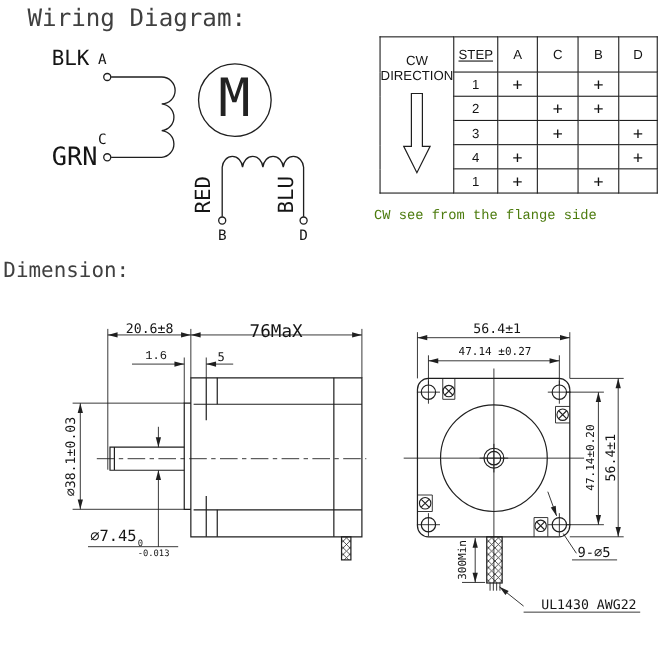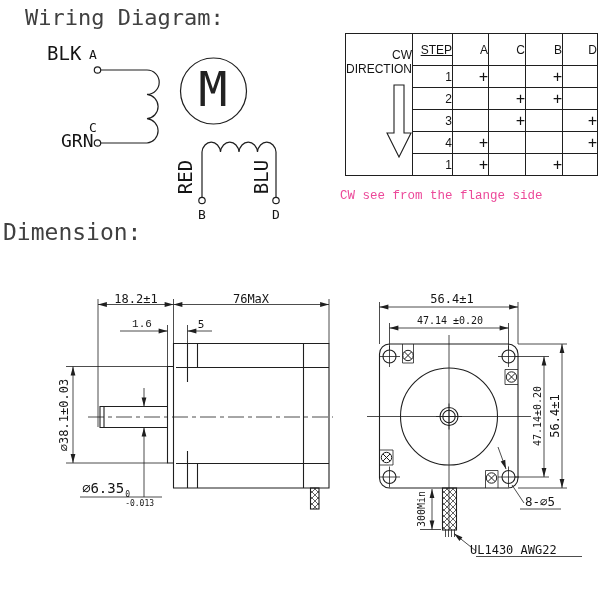--- a/index.html
+++ b/index.html
@@ -5,21 +5,21 @@
   html,body{margin:0;padding:0;}
   body{width:600px;height:593px;position:relative;background:#ffffff;overflow:hidden;
        font-family:"DejaVu Sans Mono",monospace;}
   .lbl{position:absolute;color:#151515;white-space:nowrap;line-height:1;}
   .ctr{transform:translateX(-50%);}
   .vrt{transform:translate(-50%,-50%) rotate(-90deg);}
   .title{font-size:22px;letter-spacing:0px;color:#404040;}
   svg.linework{position:absolute;left:0;top:0;}
   
   .steptable{position:absolute;left:345px;top:33px;border-collapse:collapse;table-layout:fixed;}
-  .steptable td{border:1px solid #1f1f1f;text-align:right;vertical-align:middle;
+  .steptable td{border:1px solid #1f1f1f;text-align:center;vertical-align:middle;
       font-family:"Liberation Sans",sans-serif;font-size:12px;color:#141414;padding:0;}
   .steptable td.plus{font-family:"DejaVu Sans Mono",monospace;font-size:15px;font-weight:400;}
   .dircell{font-size:10px;line-height:1.15;vertical-align:top;}
   .dirtxt{padding-top:4px;}
   .tolstack{display:inline-flex;flex-direction:column;font-size:8px;line-height:1.1;
       vertical-align:-4px;margin-left:1px;}
   .caption{font-family:"Liberation Mono",monospace;}
 </style>
 </head>
 <body>
@@ -117,21 +117,21 @@
     <line x1="420" y1="529.5" x2="441" y2="529.5"></line>
     <line x1="454" y1="533.5" x2="476" y2="551" marker-start="url(#arr)"></line>
     <line x1="476" y1="556.5" x2="582" y2="556.5"></line>
   </g>
 </svg>
 
 <div class="lbl title" style="left:25px;top:7px;">Wiring Diagram:</div>
 
 <div class="lbl" style="left:47px;top:44px;font-size:19px;">BLK</div>
 <div class="lbl" style="left:89px;top:48px;font-size:13px;">A</div>
-<div class="lbl" style="left:61px;top:132px;font-size:18px;">GRN</div>
+<div class="lbl" style="left:47px;top:132px;font-size:23px;">GRN</div>
 <div class="lbl" style="left:89px;top:121px;font-size:13px;">C</div>
 
 <div class="lbl" style="left:213px;top:91px;transform:translate(-50%,-54%);font-size:48px;color:#222;">M</div>
 
 <div class="lbl vrt" style="left:185px;top:177px;font-size:19px;">RED</div>
 <div class="lbl vrt" style="left:261px;top:177px;font-size:19px;">BLU</div>
 <div class="lbl ctr" style="left:202px;top:208px;font-size:13px;">B</div>
 <div class="lbl ctr" style="left:276px;top:208px;font-size:13px;">D</div>
 
 <table class="steptable">
@@ -183,35 +183,35 @@
   <tr style="height:22px;">
     <td>1</td>
     <td class="plus">+</td>
     <td class="plus"></td>
     <td class="plus">+</td>
     <td class="plus"></td>
   </tr>
 </tbody>
   </table>
 
-<div class="lbl caption" style="left:340px;top:190px;font-size:12.5px;color:#ec4899;">CW see from the flange side</div>
-
-<div class="lbl title" style="left:3px;top:221px;font-size:23px;">Dimension:</div>
-
-<div class="lbl ctr" style="left:136px;top:293px;font-size:12px;">18.2±1</div>
-<div class="lbl ctr" style="left:251px;top:293px;font-size:12px;">76MaX</div>
+<div class="lbl caption" style="left:340px;top:190px;font-size:12.5px;color:#4d7c0f;">CW see from the flange side</div>
+
+<div class="lbl title" style="left:3px;top:237px;font-size:19px;">Dimension:</div>
+
+<div class="lbl ctr" style="left:136px;top:293px;font-size:12px;">20.6±8</div>
+<div class="lbl ctr" style="left:251px;top:293px;font-size:16px;">76MaX</div>
 <div class="lbl ctr" style="left:142px;top:319px;font-size:11px;font-family:Liberation Mono, monospace;">1.6</div>
 <div class="lbl ctr" style="left:201px;top:319px;font-size:11px;">5</div>
 <div class="lbl vrt" style="left:64px;top:415px;font-size:12px;">⌀38.1±0.03</div>
 <div class="lbl" style="left:82px;top:481px;font-size:14px;">
-  <span>⌀6.35</span><span class="tolstack">
+  <span>⌀7.45</span><span class="tolstack">
       <span>0</span>
       <span>-0.013</span>
     </span>
 </div>
 
 <div class="lbl ctr" style="left:452px;top:293px;font-size:12px;">56.4±1</div>
-<div class="lbl ctr" style="left:450px;top:316px;font-size:10px;">47.14 ±0.20</div>
+<div class="lbl ctr" style="left:450px;top:316px;font-size:10px;">47.14 ±0.27</div>
 <div class="lbl vrt" style="left:538px;top:416px;font-size:10px;">47.14±0.20</div>
 <div class="lbl vrt" style="left:555px;top:416px;font-size:12px;">56.4±1</div>
-<div class="lbl ctr" style="left:540px;top:496px;font-size:12.5px;">8-⌀5</div>
+<div class="lbl ctr" style="left:540px;top:496px;font-size:12.5px;">9-⌀5</div>
 <div class="lbl vrt" style="left:422px;top:509px;font-size:10px;">300Min</div>
-<div class="lbl" style="left:470px;top:544px;font-size:12px;">UL1430 AWG22</div>
+<div class="lbl" style="left:492px;top:544px;font-size:12px;">UL1430 AWG22</div>
 
 </body></html>

